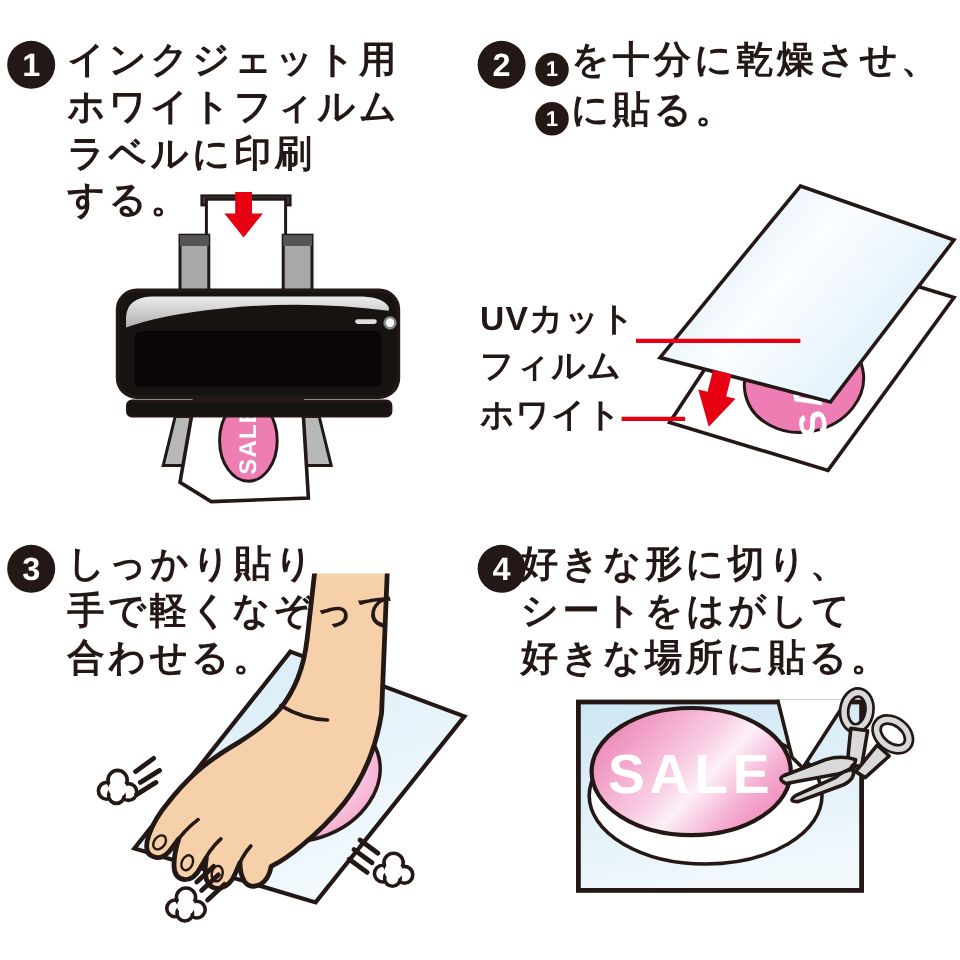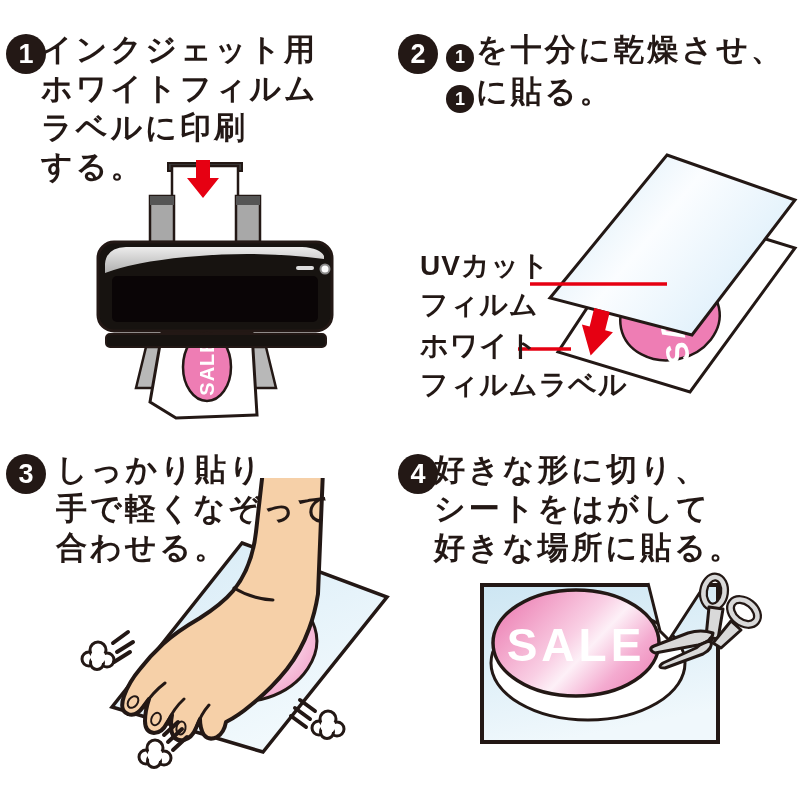--- a/index.html
+++ b/index.html
@@ -17,30 +17,30 @@
     letter-spacing:3px;white-space:nowrap;z-index:3;
   }
   .inline-badge{
     display:inline-flex;width:28px;height:28px;border-radius:50%;
     background:#231815;color:#fff;font-size:18px;font-weight:bold;
     align-items:center;justify-content:center;vertical-align:-3px;
     margin-right:2px;letter-spacing:0;
   }
   .callout{
     position:absolute;font-size:28px;line-height:39px;font-weight:600;
-    letter-spacing:1px;white-space:nowrap;z-index:3;margin-left:20px;
+    letter-spacing:1px;white-space:nowrap;z-index:3;
   }
   svg{position:absolute;z-index:1;}
 </style>
 </head>
 <body>
 
 <div>
   <div class="badge" style="left:6px;top:34px">1</div>
-  <div class="step-text" style="left:41px;top:30px">
+  <div class="step-text" style="left:56px;top:30px">
     <div>インクジェット用</div>
     <div>ホワイトフィルム</div>
     <div>ラベルに印刷</div>
     <div>する。</div>
   </div>
 
   <svg style="left:88px;top:152px" width="250" height="276" viewBox="0 0 250 276">
     <defs>
       <linearGradient id="glossG" x1="0" y1="0" x2="0" y2="1">
         <stop offset="0" stop-color="#ffffff"></stop>
@@ -90,21 +90,20 @@
     <div><span class="inline-badge">1</span><span>を十分に乾燥させ、</span></div>
     <div><span class="inline-badge">1</span><span>に貼る。</span></div>
   </div>
 
   <div class="callout" style="left:400px;top:246px">
     <div>UVカット</div>
     <div>フィルム</div>
   </div>
   <div class="callout" style="left:400px;top:326px">
     <div>ホワイト</div>
-    <div>フィルムラベル</div>
   </div>
 
   <svg style="left:390px;top:148px" width="410" height="262" viewBox="0 0 410 262">
     <defs>
       <linearGradient id="filmG" x1="0" y1="0" x2="1" y2="0.6">
         <stop offset="0" stop-color="#cfe7f5"></stop>
           <stop offset="0.5" stop-color="#fbfdff"></stop>
           <stop offset="1" stop-color="#dbeefa"></stop>
       </linearGradient>
       <clipPath id="ovalClip2">

